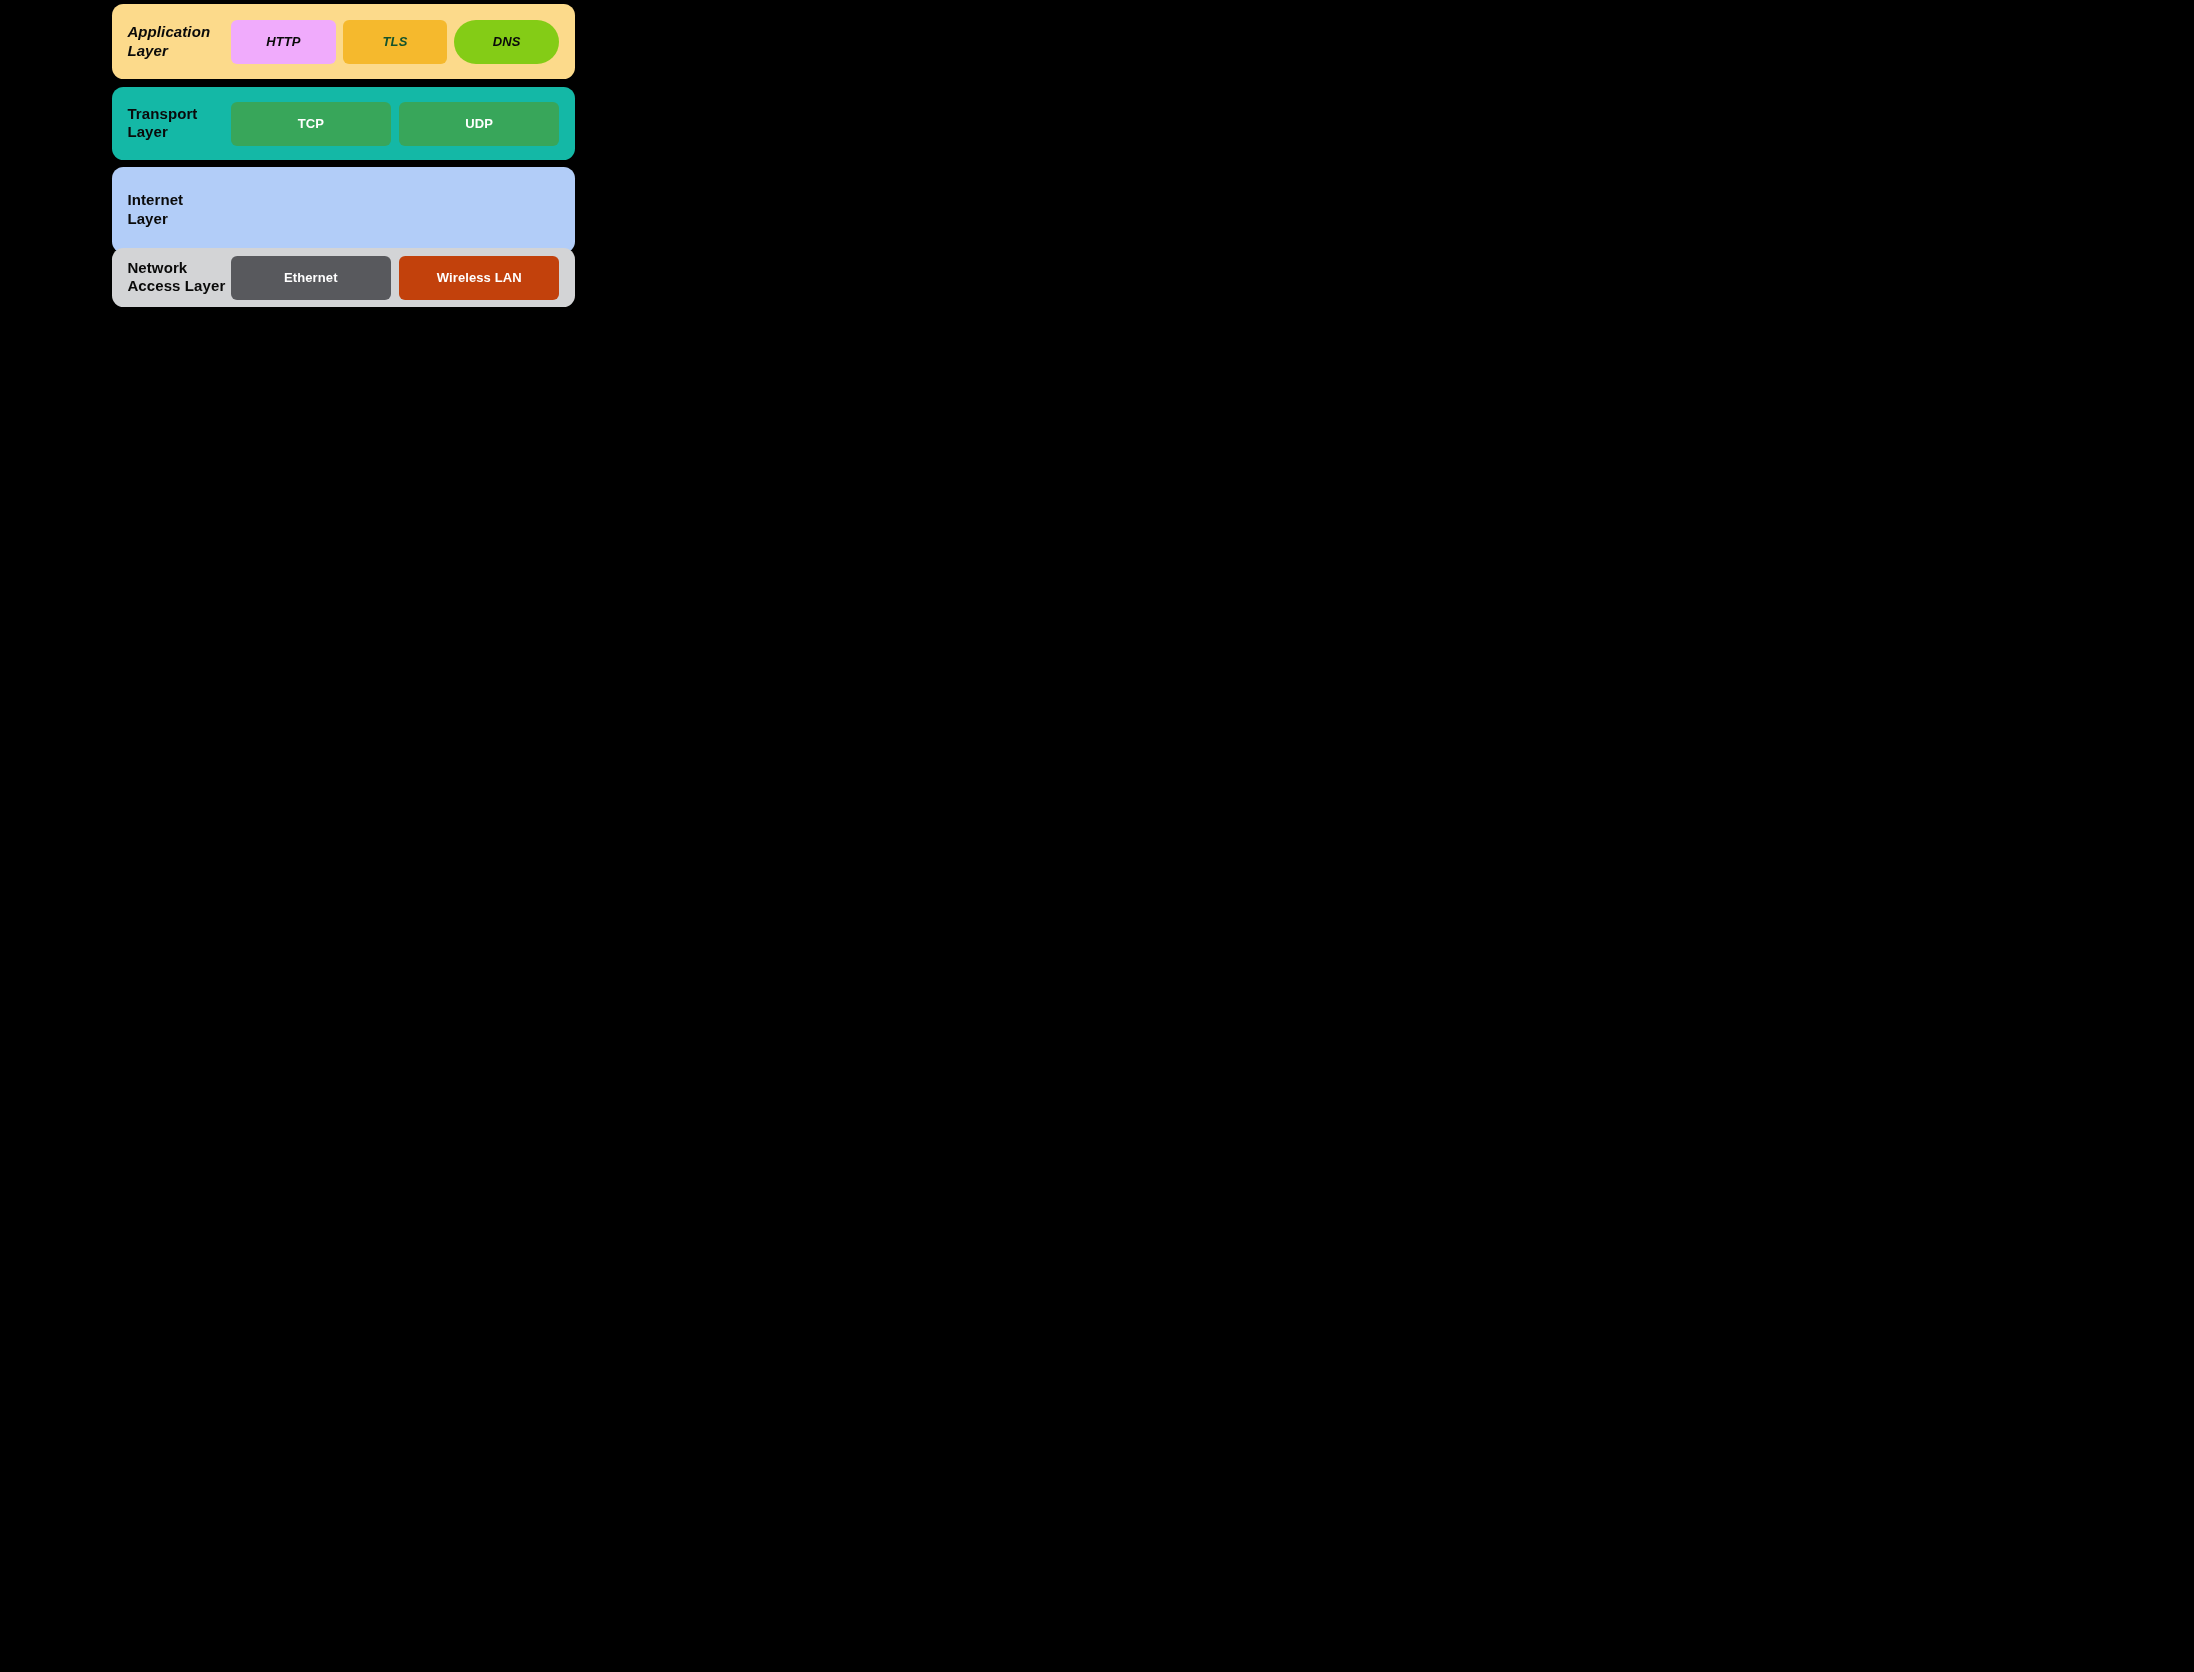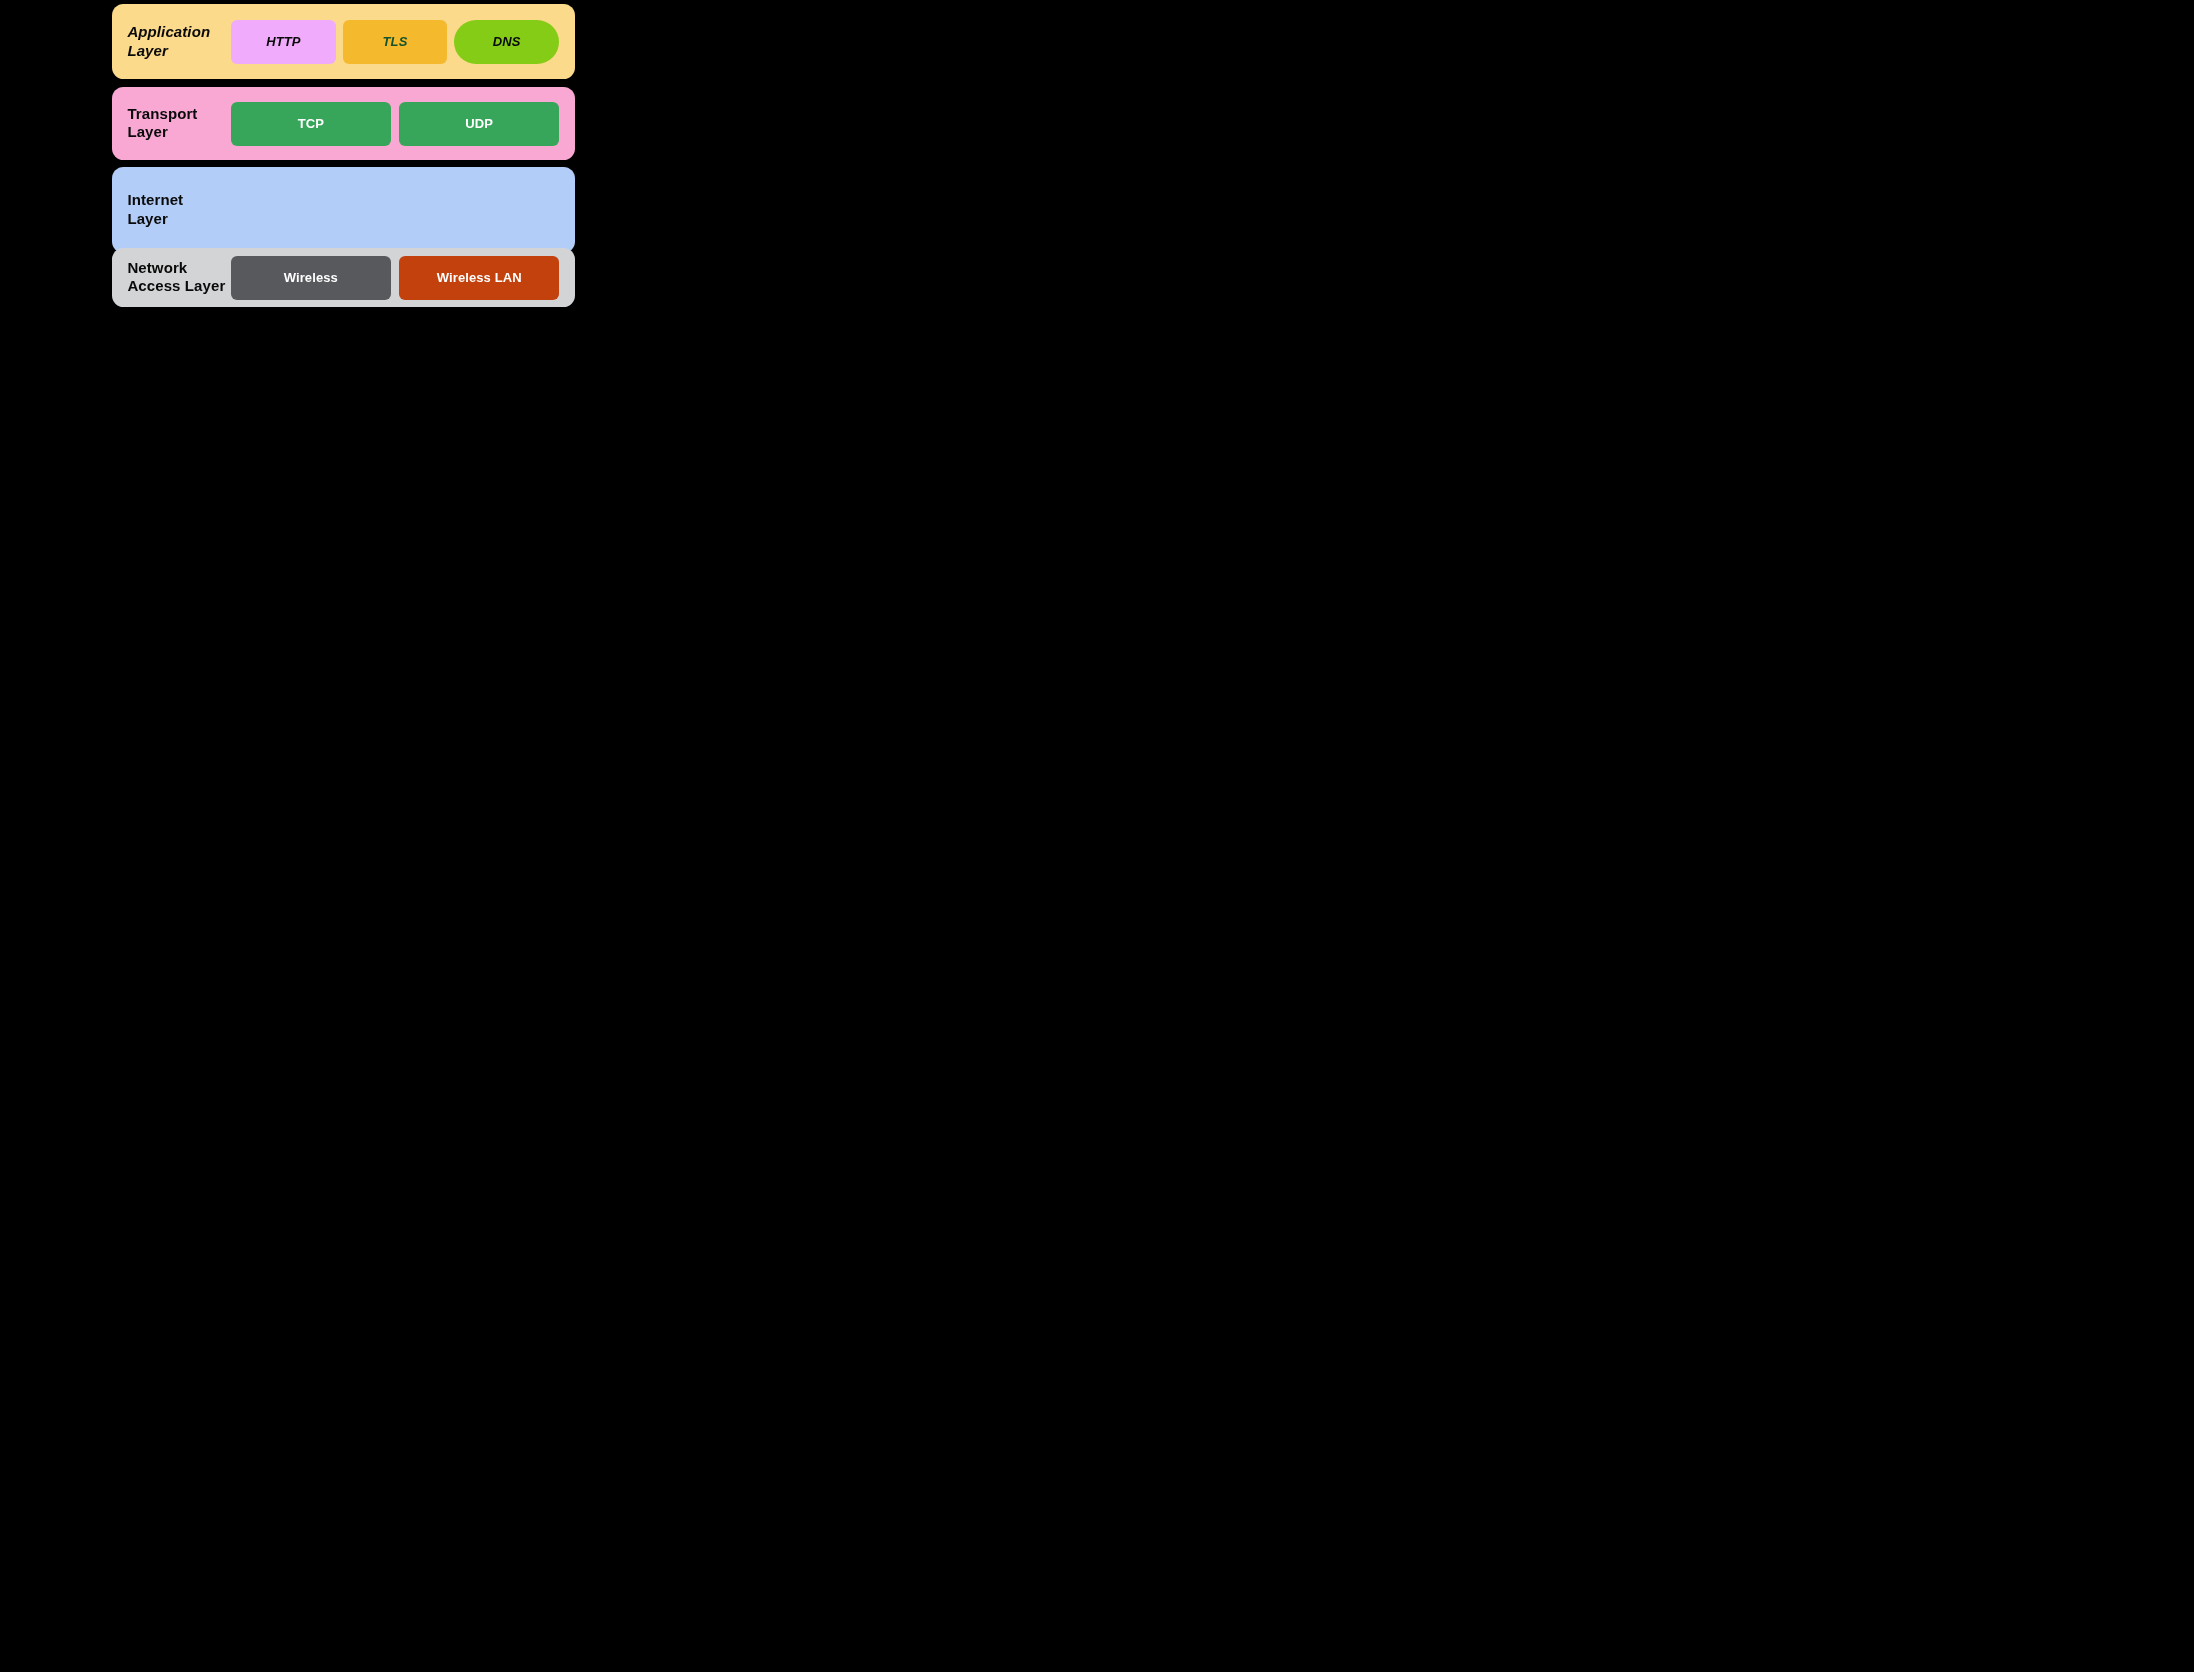--- a/index.html
+++ b/index.html
@@ -68,31 +68,31 @@
 
 <div class="canvas" id="canvas" style="background: rgb(0, 0, 0);">
     <div class="layer-row row-0" style="background: rgb(252, 218, 139);">
       <div class="layer-label">Application Layer</div>
       <div class="boxes">
         <div class="proto-box" style="background: #f0abfc; color: rgb(10, 10, 10);">HTTP</div>
         <div class="proto-box" style="background: rgb(245, 185, 45); color: #14532d;">TLS</div>
         <div class="proto-box" style="background: #84cc16; color: rgb(10, 10, 10); border-radius: 22px;">DNS</div>
       </div>
     </div>
-    <div class="layer-row row-1" style="background: #f9a8d4;">
+    <div class="layer-row row-1" style="background: #14b8a6;">
       <div class="layer-label">Transport Layer</div>
       <div class="boxes">
         <div class="proto-box" style="background: rgb(56, 166, 90); color: rgb(255, 255, 255);">TCP</div>
         <div class="proto-box" style="background: rgb(56, 166, 90); color: rgb(255, 255, 255);">UDP</div>
       </div>
     </div>
     <div class="layer-row row-2" style="background: rgb(178, 205, 248);">
       <div class="layer-label">Internet Layer</div>
     </div>
     <div class="layer-row row-3" style="background: rgb(211, 212, 214);">
       <div class="layer-label">Network Access Layer</div>
       <div class="boxes">
-        <div class="proto-box" style="background: rgb(88, 89, 93); color: rgb(255, 255, 255);">Wireless</div>
+        <div class="proto-box" style="background: rgb(88, 89, 93); color: rgb(255, 255, 255);">Ethernet</div>
         <div class="proto-box" style="background: #c2410c; color: rgb(255, 255, 255);">Wireless LAN</div>
       </div>
     </div>
   </div>
 
 
 </body></html>

